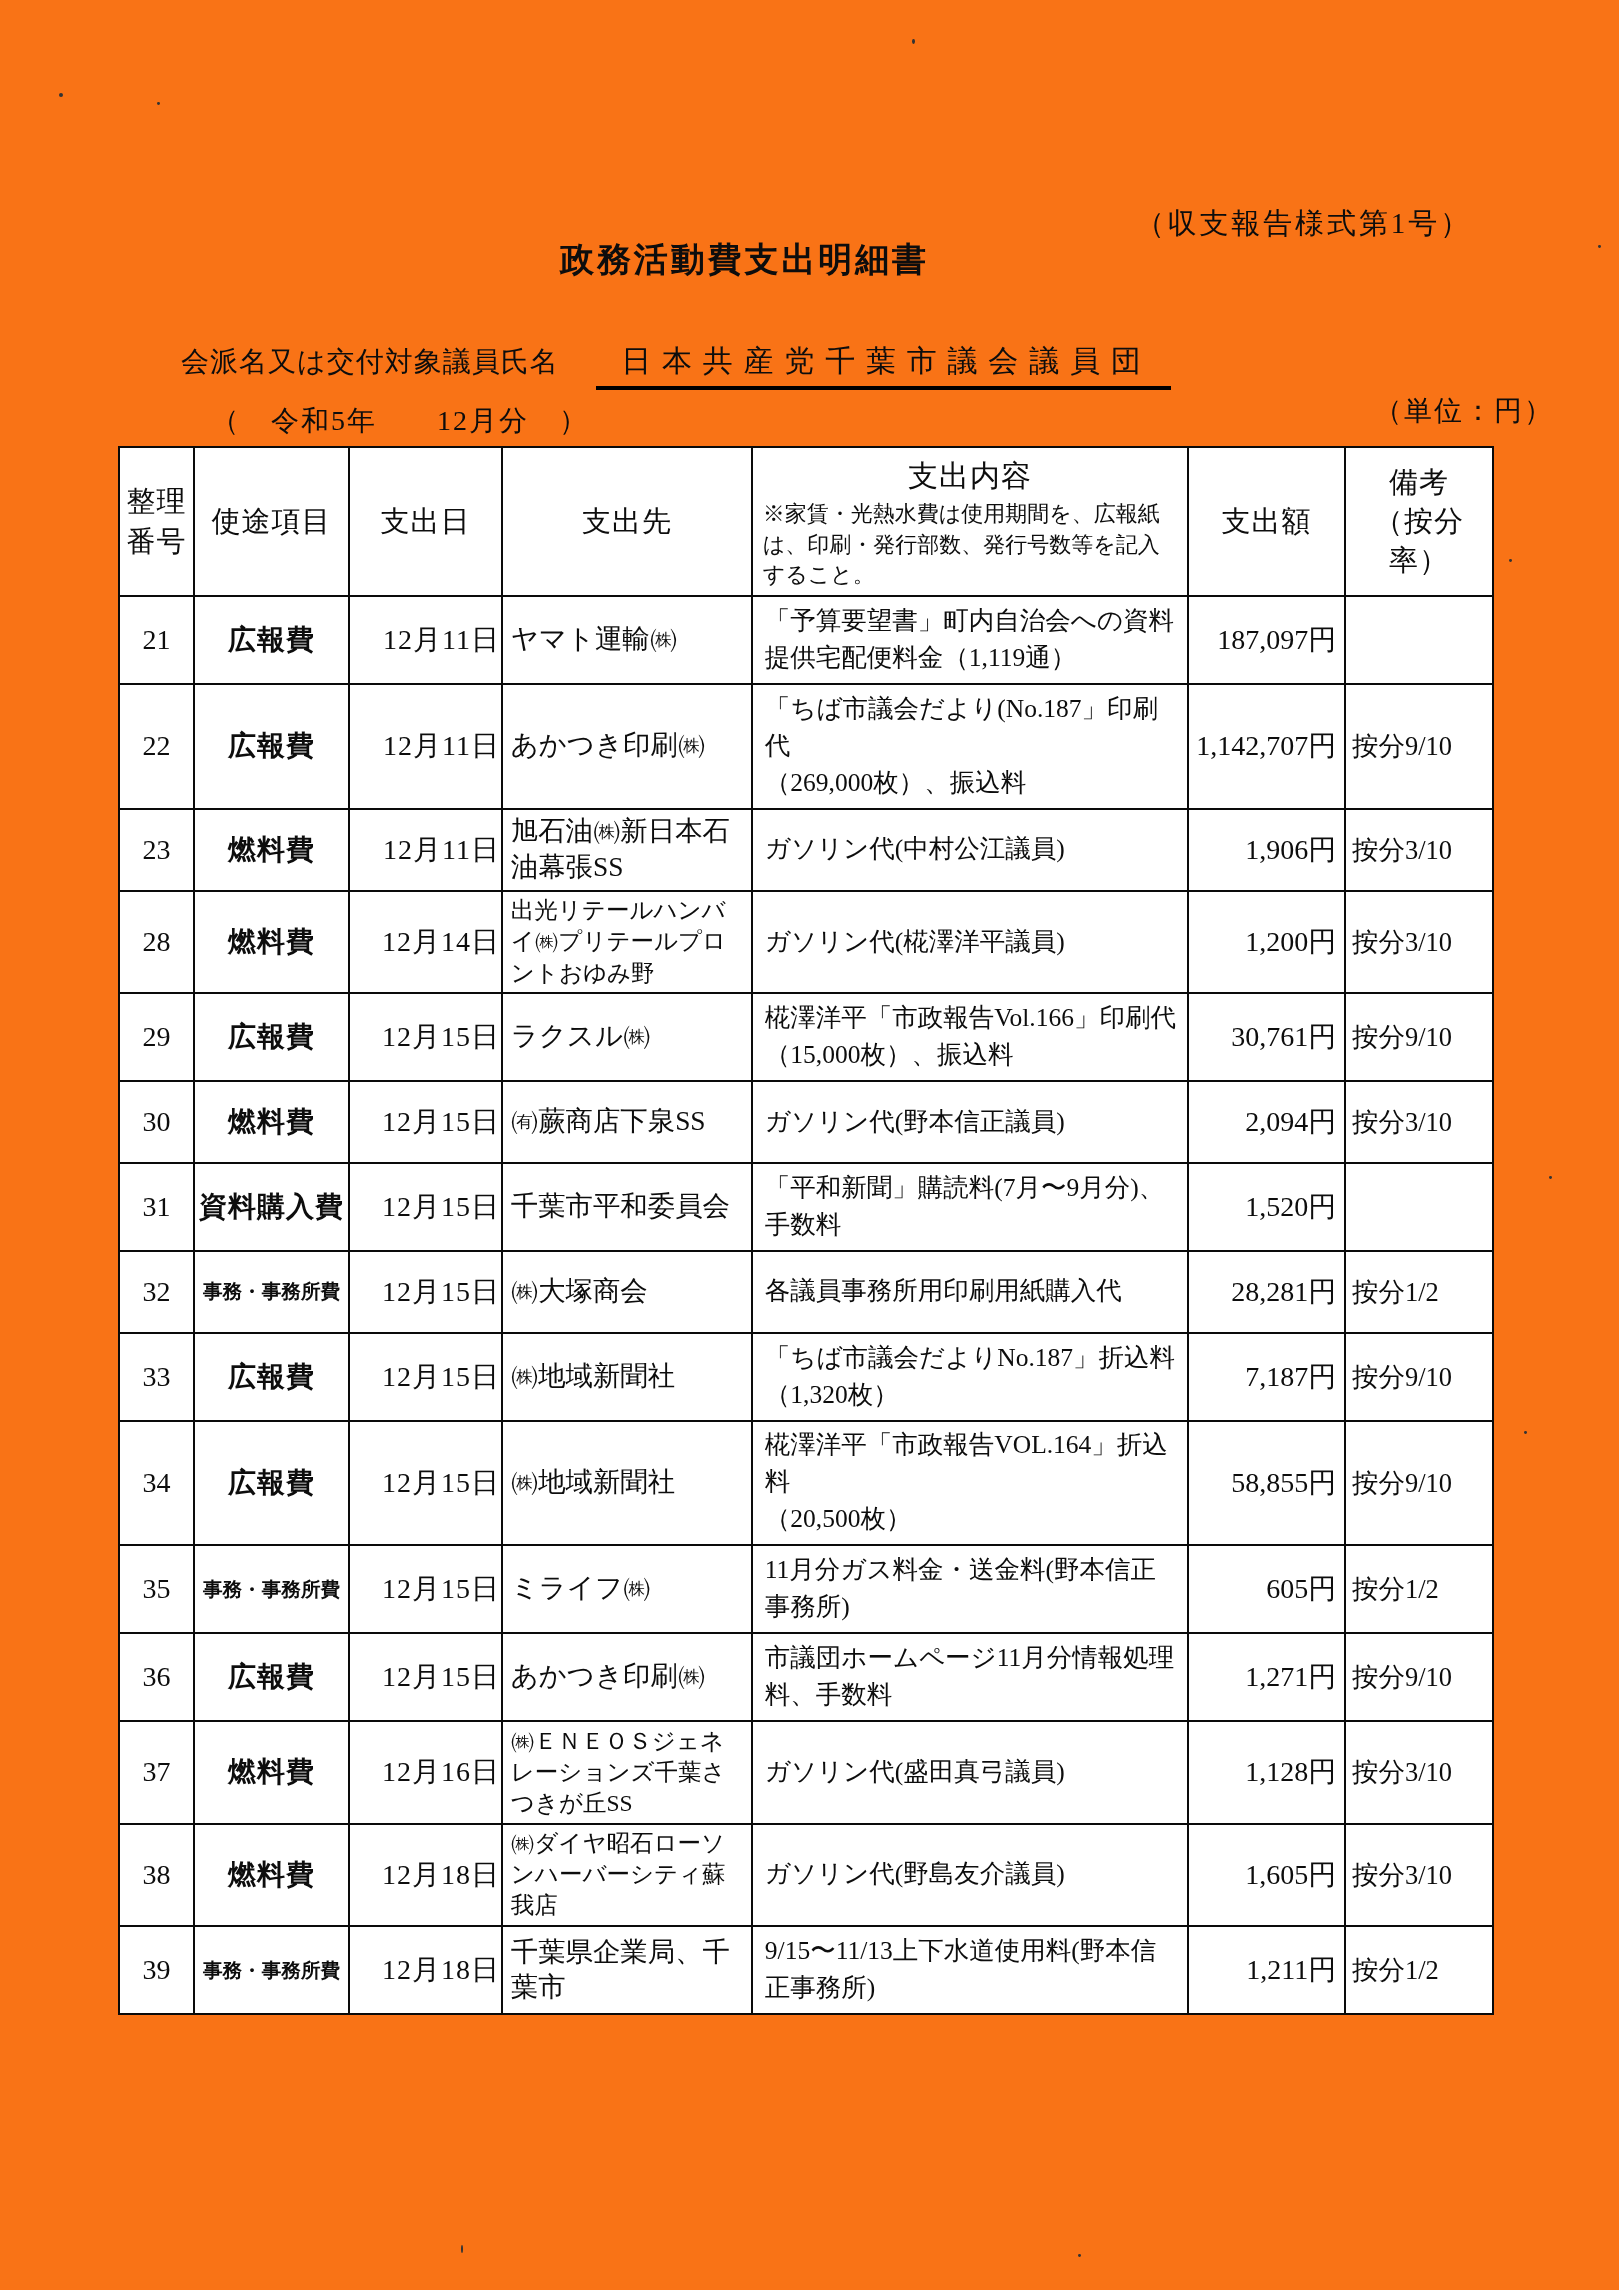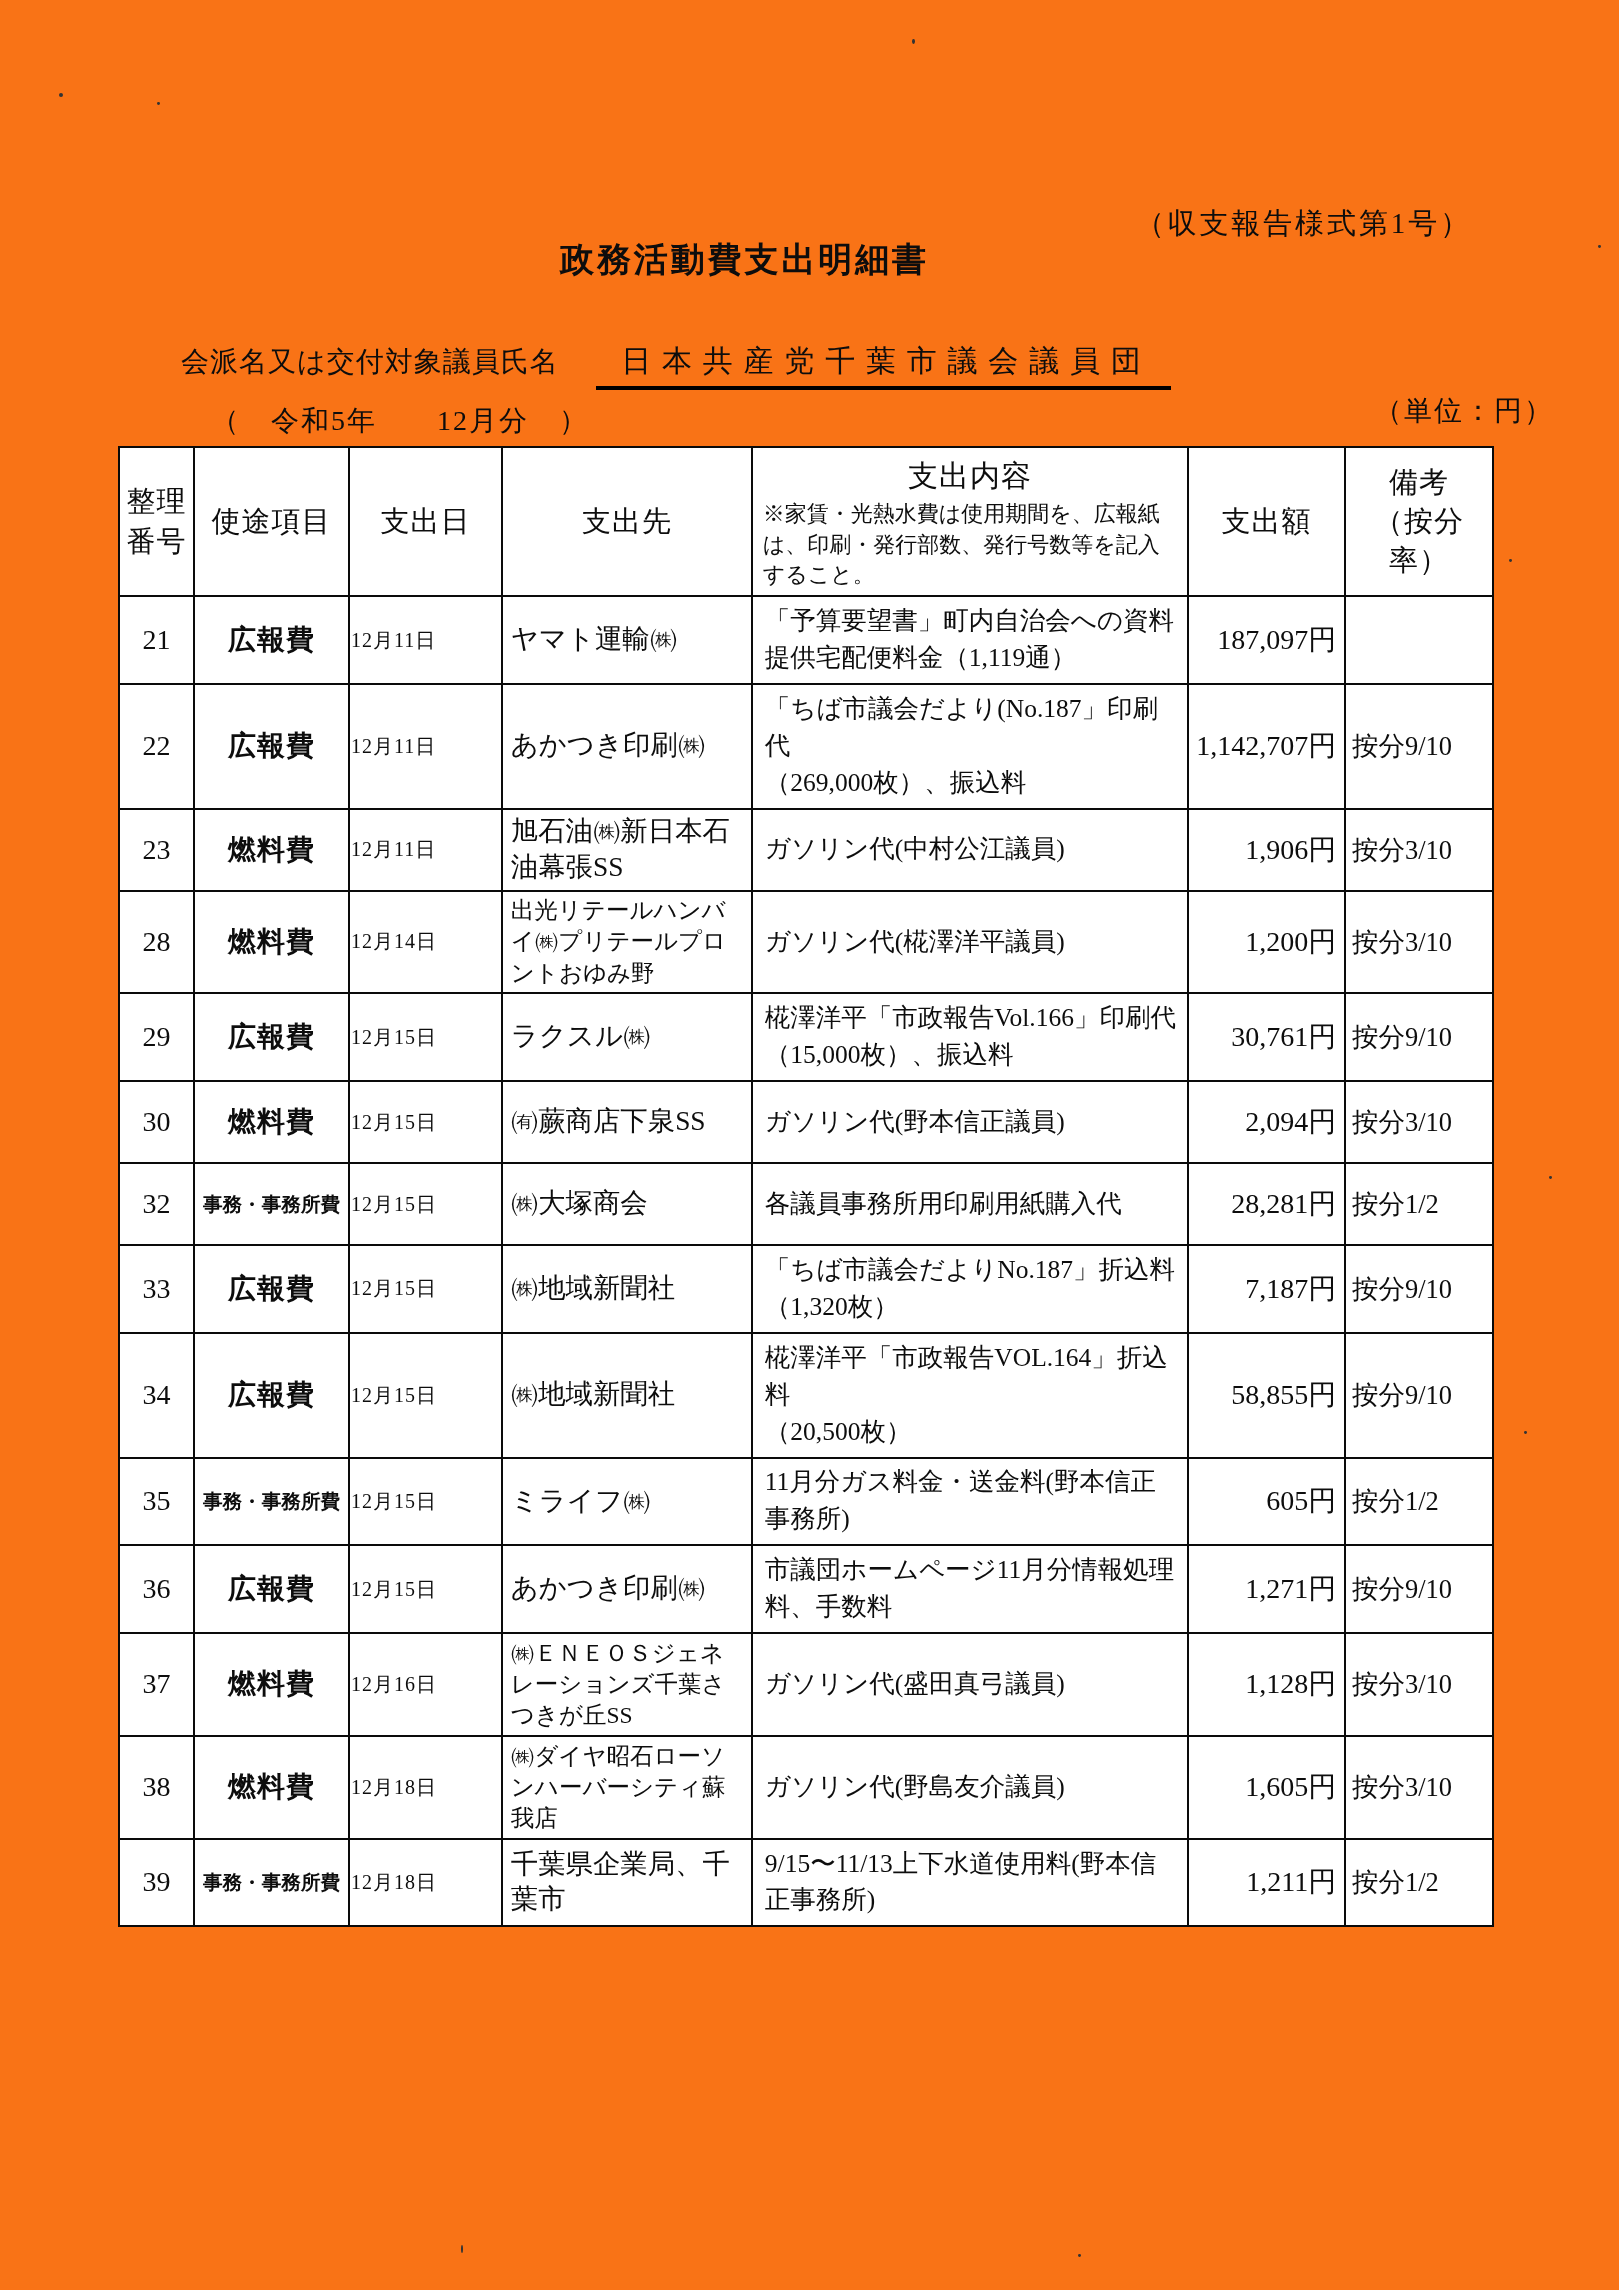--- a/index.html
+++ b/index.html
@@ -126,22 +126,22 @@
     text-align: center;
     font-size: 28px;
     letter-spacing: 1px;
     font-weight: bold;
   }
   td.col-category.small {
     font-size: 19.6px;
     letter-spacing: 0;
   }
   td.col-date {
-    text-align: left;
-    font-size: 20px;
+    text-align: right;
+    font-size: 28px;
     letter-spacing: 1px;
     white-space: nowrap;
   }
   td.col-payee {
     text-align: left;
     font-size: 27.4px;
     line-height: 1.3;
     padding: 3.9px 3.9px 3.9px 7.8px;
   }
   td.col-payee.small {
@@ -268,20 +268,29 @@
         <tr>
           <td class="col-no">30</td>
           <td class="col-category">燃料費</td>
           <td class="col-date">12月15日</td>
           <td class="col-payee">㈲蕨商店下泉SS</td>
           <td class="col-desc">ガソリン代(野本信正議員)</td>
           <td class="col-amount">2,094円</td>
           <td class="col-note">按分3/10</td>
         </tr>
         <tr>
+          <td class="col-no">31</td>
+          <td class="col-category">資料購入費</td>
+          <td class="col-date">12月15日</td>
+          <td class="col-payee">千葉市平和委員会</td>
+          <td class="col-desc">「平和新聞」購読料(7月〜9月分)、手数料</td>
+          <td class="col-amount">1,520円</td>
+          <td class="col-note"></td>
+        </tr>
+        <tr>
           <td class="col-no">32</td>
           <td class="col-category small">事務・事務所費</td>
           <td class="col-date">12月15日</td>
           <td class="col-payee">㈱大塚商会</td>
           <td class="col-desc">各議員事務所用印刷用紙購入代</td>
           <td class="col-amount">28,281円</td>
           <td class="col-note">按分1/2</td>
         </tr>
         <tr>
           <td class="col-no">33</td>

